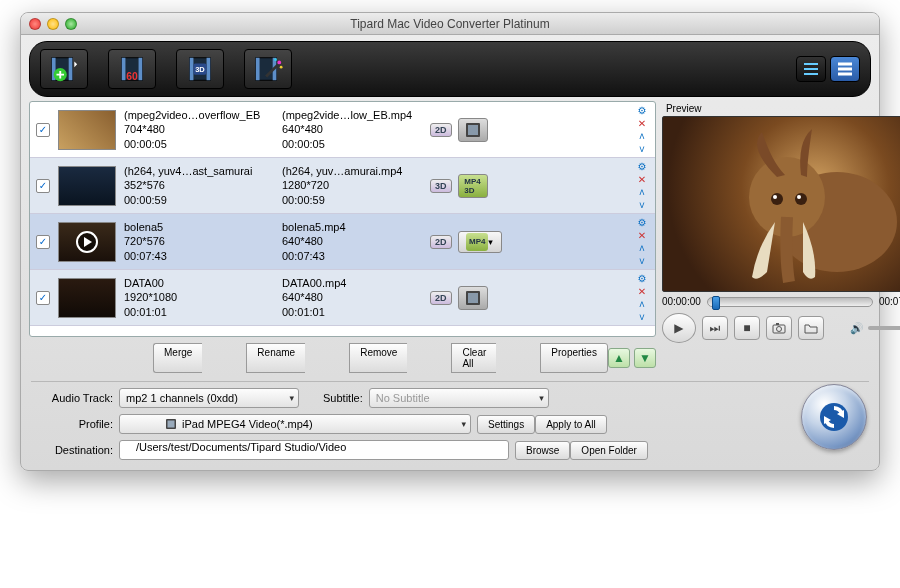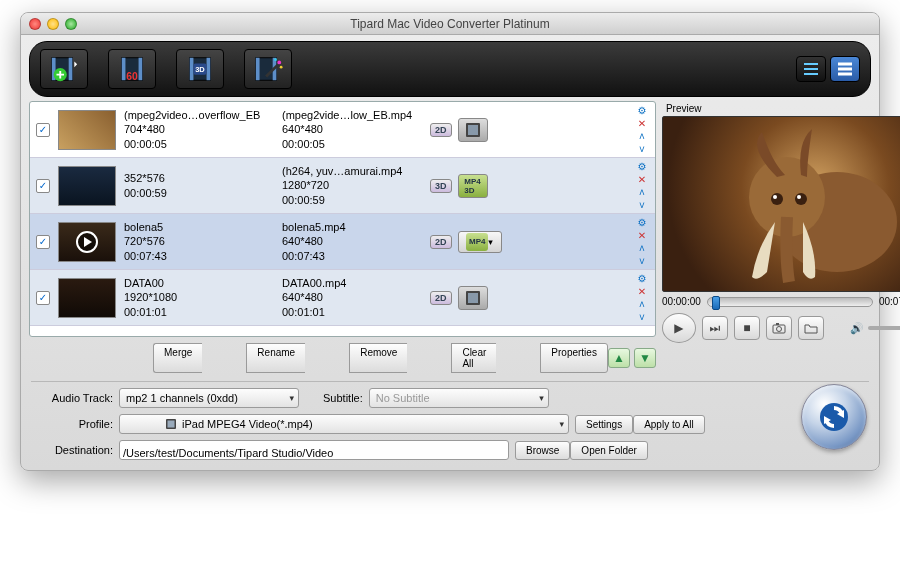--- a/index.html
+++ b/index.html
@@ -62,23 +62,23 @@
 .vol { display:flex; align-items:center; gap:4px; margin-left:auto; font-size:11px; color:#666;}
 .vol .vtrack{ width:50px; height:4px; background:#aaa; border-radius:2px; position:relative;}
 .vol .vknob{position:absolute; right:4px; top:-3px; width:8px;height:10px; background:#666; border-radius:2px;}
 .bottom { padding:6px 12px 10px; display:flex; gap:10px; }
 .formarea { flex:1; display:flex; flex-direction:column; gap:6px; font-size:11px;}
 .frow { display:flex; align-items:center; gap:6px;}
 .flabel { width:80px; text-align:right; }
 .selectlike { flex:0 0 auto; height:20px; border:1px solid #9a9a9a; border-radius:3px; background:linear-gradient(#fdfdfd,#e3e3e3); display:flex; align-items:center; padding:0 18px 0 6px; font-size:11px; position:relative;}
 .selectlike::after{content:'▾'; position:absolute; right:4px; font-size:9px; color:#333;}
 .selectlike.small{width:180px;}
-.selectlike.wide{width:450px;padding-left:44px;}
+.selectlike.wide{width:352px;padding-left:44px;}
 .subtxt{ color:#999; }
-.inputlike { flex:0 0 auto; width:390px; height:20px; border:1px solid #9a9a9a; border-radius:3px; background:#fff; padding:0 3px; display:flex; align-items:flex-end; font-size:11px;}
+.inputlike { flex:0 0 auto; width:390px; height:20px; border:1px solid #9a9a9a; border-radius:3px; background:#fff; padding:0 16px; display:flex; align-items:flex-start; font-size:11px;}
 .sbtn { font-size:10px; padding:3px 10px; background:linear-gradient(#fdfdfd,#dcdcdc); border:1px solid #9a9a9a; border-radius:3px; cursor:pointer;}
 .btnrow2 { display:flex; }
 .convertbtn { width:66px; height:66px; border-radius:50%; background:radial-gradient(circle at 35% 30%, #fff,#c5d4e8 35%,#7a99c6 70%,#3a5688); border:1px solid #889; display:flex; align-items:center; justify-content:center; margin-left: 8px; margin-top: -4px; box-shadow: inset 0 2px 4px rgba(255,255,255,.6), 0 2px 4px rgba(0,0,0,.3);}
 .convertbtn svg{width:34px;height:34px;}
 hr.sep { border:none; border-top:1px solid #b8b8b8; margin:2px 10px 0;}
 </style>
 </head>
 <body>
 
 <div class="window">
@@ -176,20 +176,21 @@
             <span class="del">✕</span>
             <span class="up">˄</span>
             <span class="dn">˅</span>
           </div>
         </div>
 
         <div class="row alt">
           <div class="chk">✓</div>
           <div class="thumb t2"></div>
           <div class="col src">
+            <span>(h264, yuv4…ast_samurai</span>
             <span>352*576</span>
             <span>00:00:59</span>
           </div>
           <div class="col out">
             <span>(h264, yuv…amurai.mp4</span>
             <span>1280*720</span>
             <span>00:00:59</span>
           </div>
           <div class="badges">
             <span class="badge3d">3D</span>

